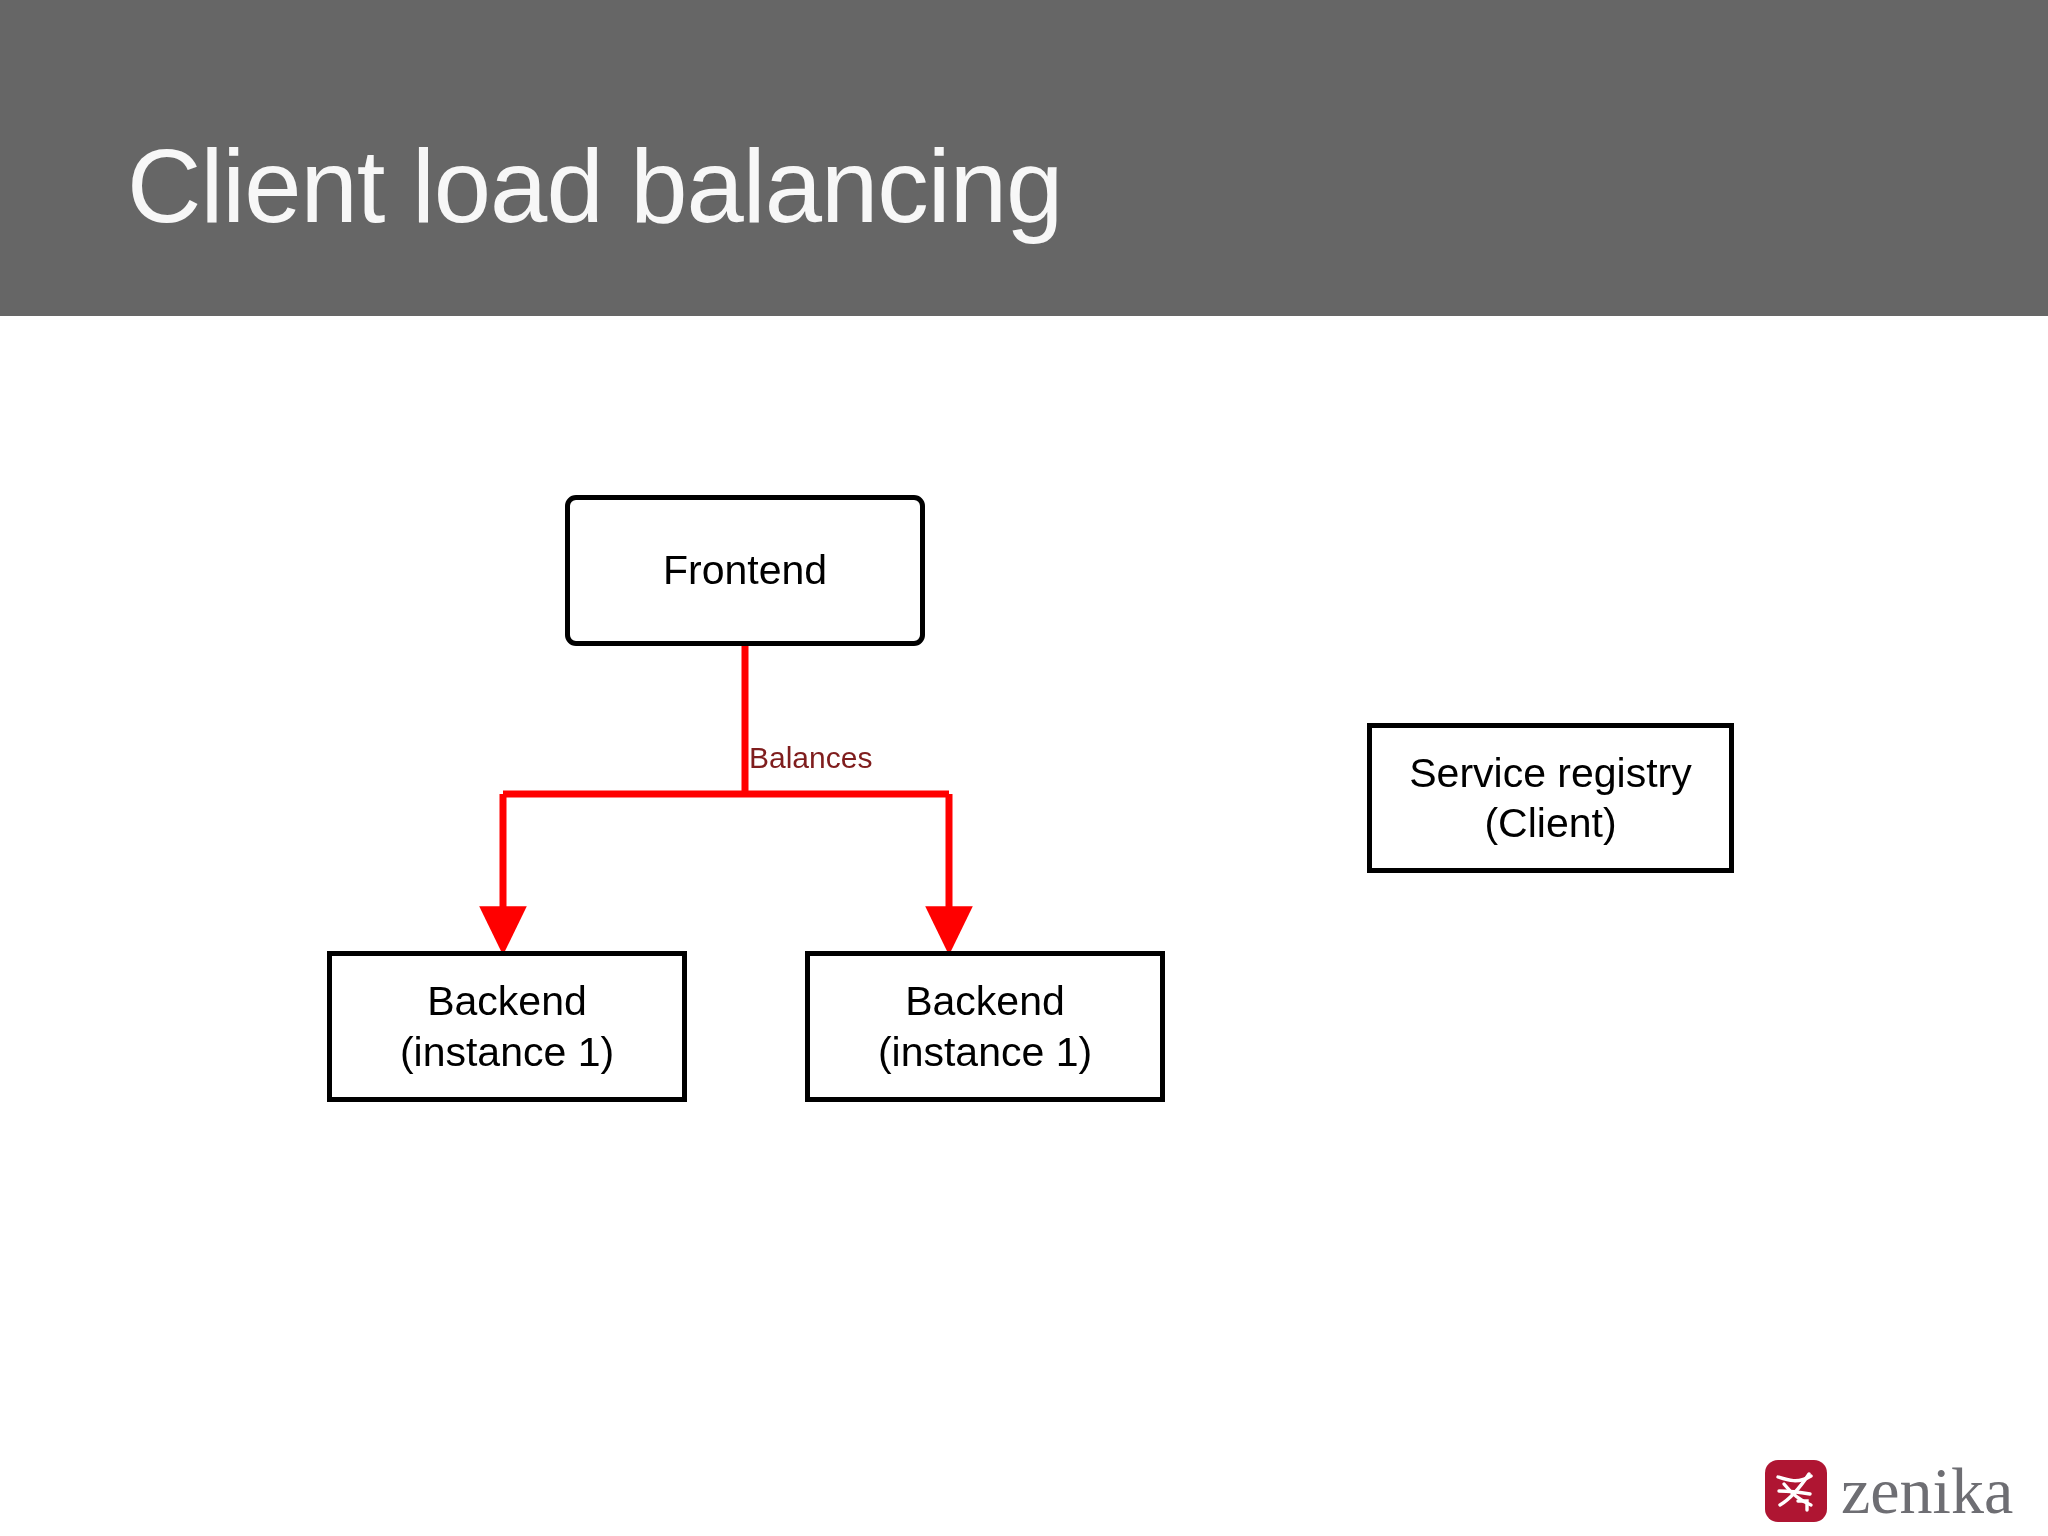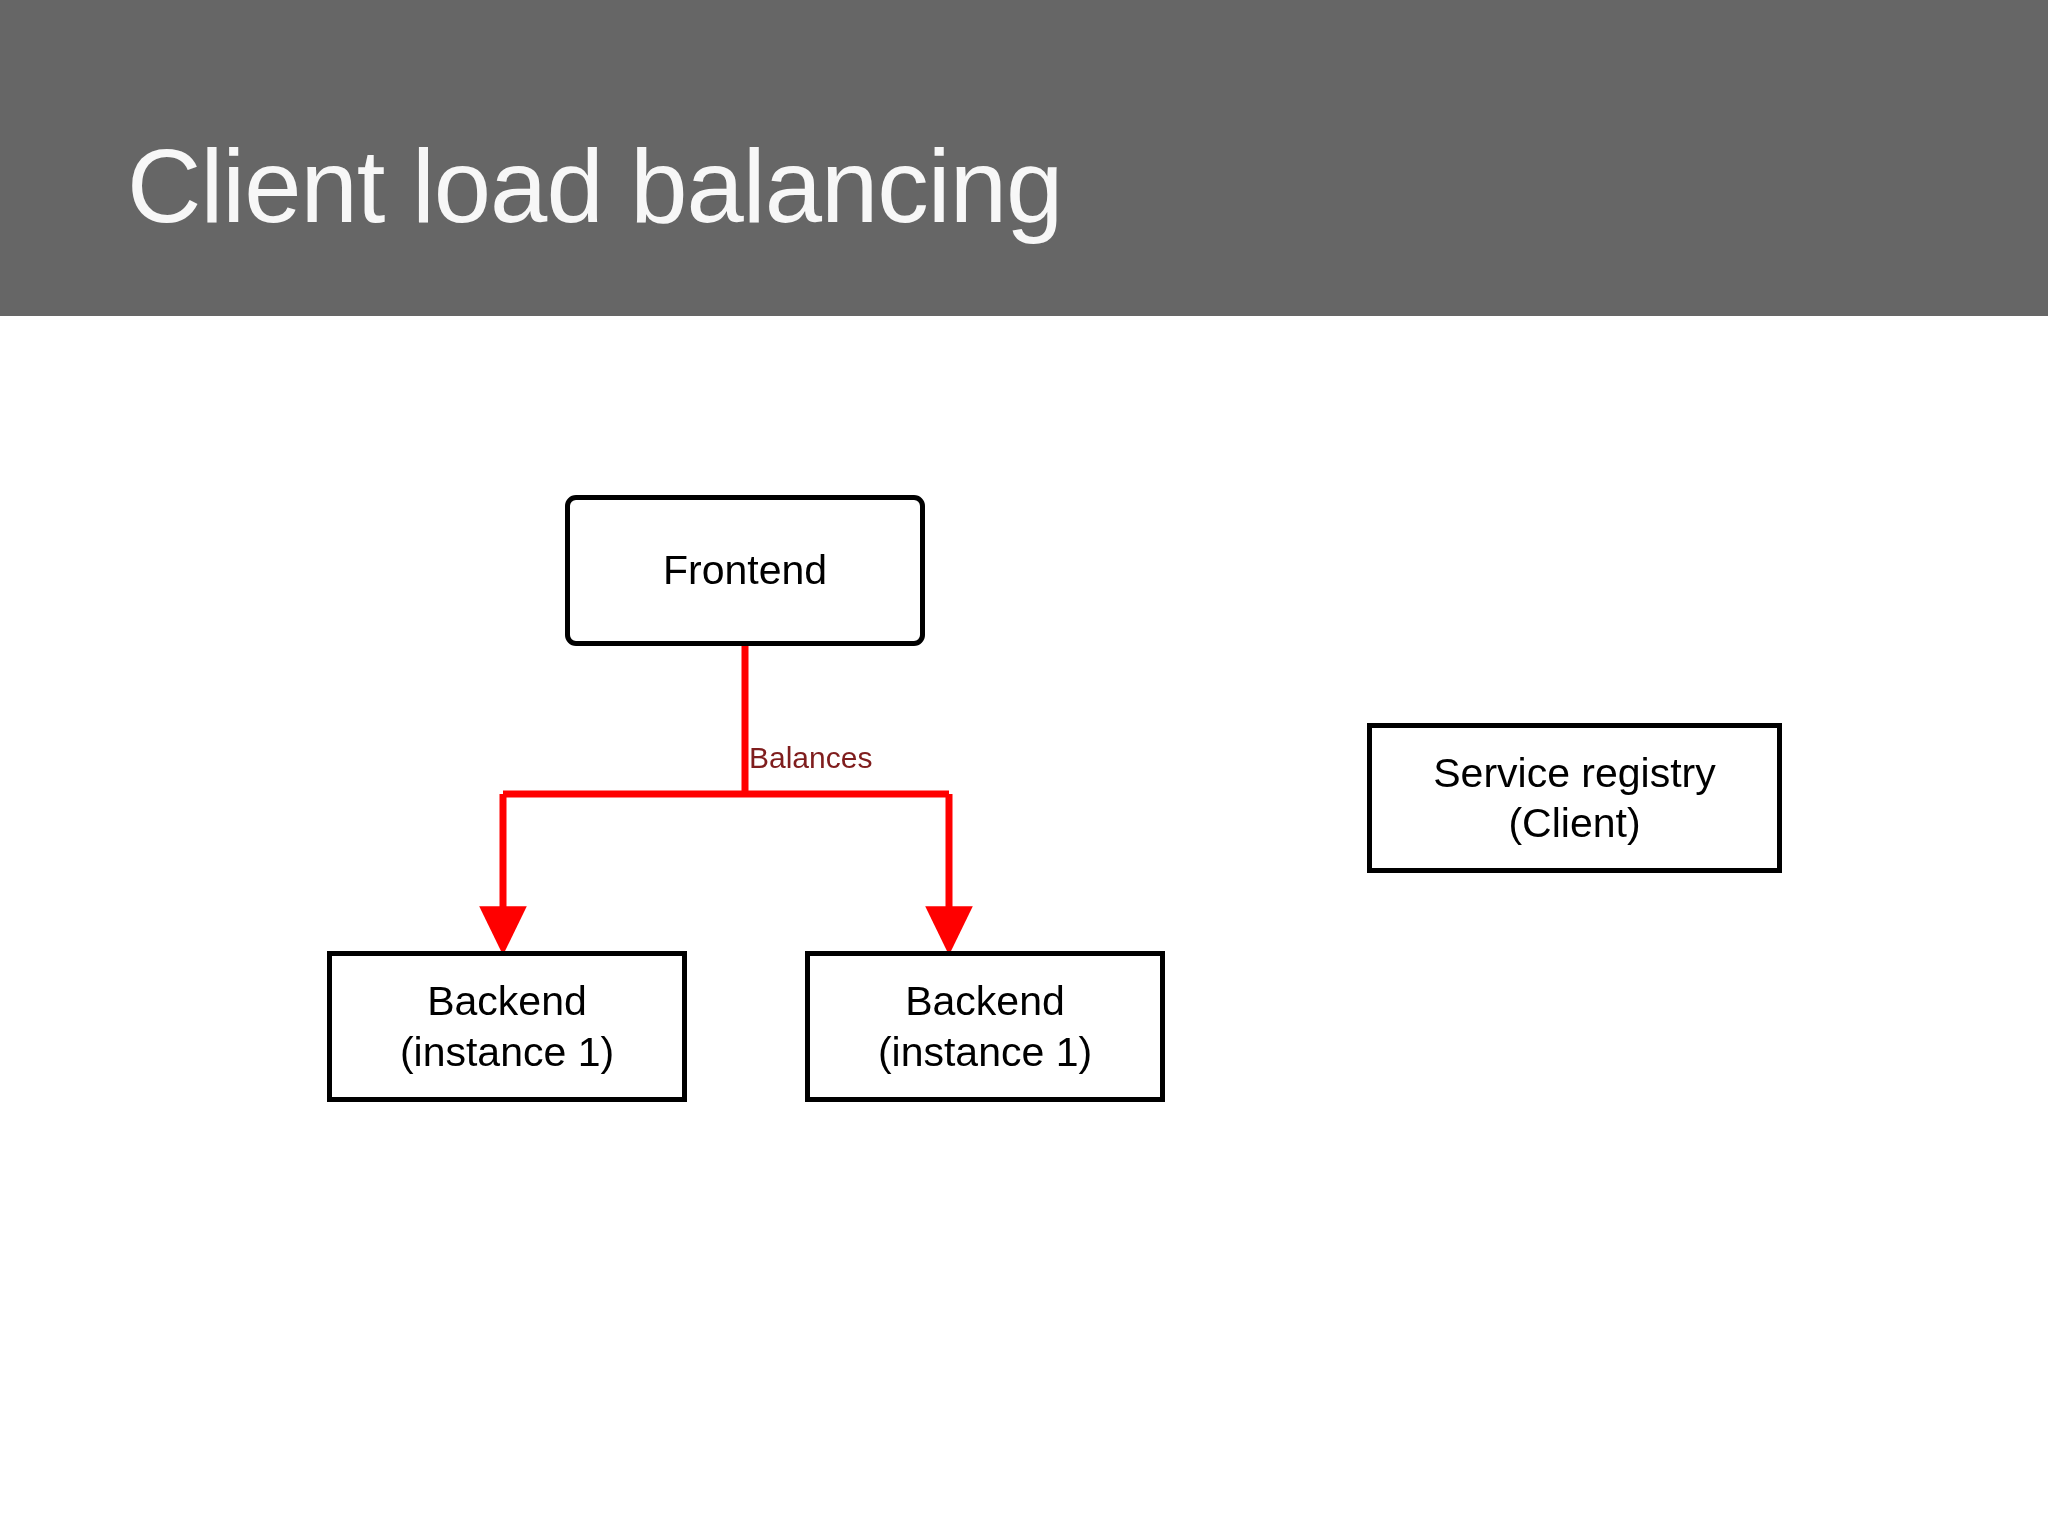--- a/index.html
+++ b/index.html
@@ -52,21 +52,21 @@
     color: #000000;
     font-size: 41px;
     line-height: 1.22;
     text-align: center;
   }
   .node-line { display: block; white-space: nowrap; }
 
   #node-frontend { left: 565px;  top: 495px;  width: 360px; height: 151px; border-radius: 11px; }
   #node-backend-1 { left: 327px;  top: 951px;  width: 360px; height: 151px; }
   #node-backend-2 { left: 805px;  top: 951px;  width: 360px; height: 151px; }
-  #node-registry  { left: 1367px; top: 723px;  width: 415px; height: 150px; }
+  #node-registry  { left: 1367px; top: 723px;  width: 367px; height: 150px; }
 
   
   #connector-svg {
     position: absolute;
     left: 0;
     top: 0;
     width: 2048px;
     height: 1536px;
     pointer-events: none;
   }
@@ -145,14 +145,28 @@
   <div class="node-box" id="node-backend-2">
     <span class="node-line">Backend</span>
     <span class="node-line">(instance 1)</span>
   </div>
 
   <div class="node-box" id="node-registry">
     <span class="node-line">Service registry</span>
     <span class="node-line">(Client)</span>
   </div>
 
+  <div id="zenika-logo">
+    <div id="zenika-mark">
+      <svg width="62" height="62" viewBox="0 0 62 62" aria-hidden="true">
+        <g stroke="#ffffff" stroke-width="3.4" fill="none" stroke-linecap="round">
+          <path d="M13,17 C22,20 33,24 46,16"></path>
+          <path d="M44,14 C36,26 27,38 15,45"></path>
+          <path d="M14,31 C24,31 34,32 45,34"></path>
+          <path d="M19,24 C26,33 34,40 46,45"></path>
+          <path d="M33,41 L42,41 L42,50"></path>
+        </g>
+      </svg>
+    </div>
+    <div id="zenika-wordmark">zenika</div>
+  </div>
 
 </div>
 
 </body></html>

